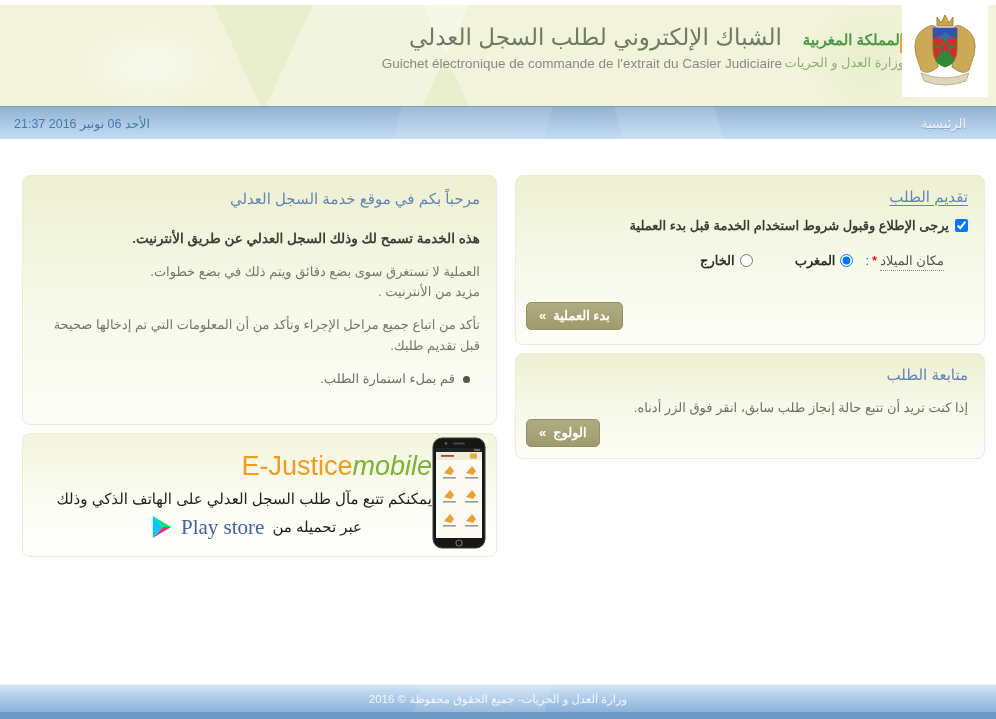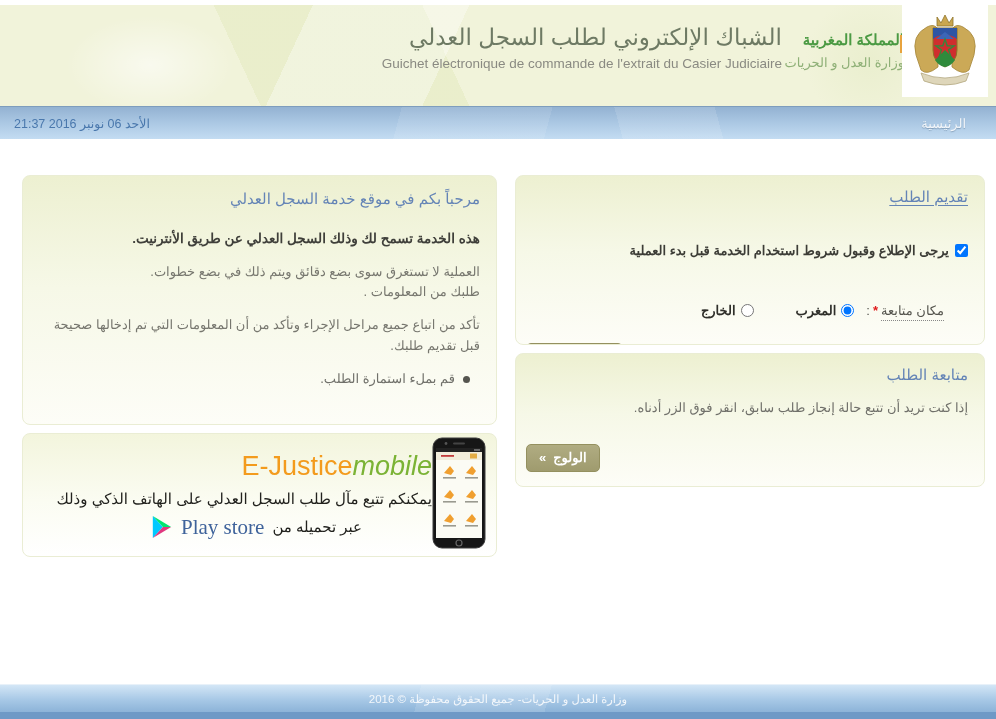--- a/index.html
+++ b/index.html
@@ -42,23 +42,23 @@
 
   
   main{flex:1; display:flex; gap:18px; padding:36px 11px 0 22px; align-items:flex-start; background:#fff;}
   .col{display:flex; flex-direction:column;}
   .col-right{width:477px; gap:8px;}
   .col-left{width:482px; gap:8px;}
   .panel{border-radius:8px; border:1px solid #eaedd4; padding:12px 16px; overflow:hidden;
     background:linear-gradient(to bottom, #edf0d1 0%, #f6f8e7 45%, #fdfdf7 100%);
     display:flex; flex-direction:column;}
   .panel h2{font-size:15px; font-weight:normal; color:var(--panel-title-blue); margin-bottom:4px;}
-  .panel-submit{height:170px;gap:25px;}
+  .panel-submit{height:170px;}
   .panel-submit h2{text-decoration:underline; text-underline-offset:3px;}
-  .panel-follow{height:134px;}
+  .panel-follow{height:106px;}
   .panel-guide{height:151px;}
   .panel-welcome{height:250px;}
   .panel-ejustice{height:124px; flex-direction:row; padding:6px 10px; align-items:center;
     background:linear-gradient(to bottom, #f3f5dd 0%, #fbfcf2 55%, #ffffff 100%);}
 
   .terms-row{display:flex; align-items:center; gap:6px; margin-top:8px;}
   .terms-row input{width:13px; height:13px; flex:0 0 auto;}
   .terms-label{font-size:13px; font-weight:bold; color:#3c3c36;}
   .radio-row{display:flex; align-items:center; margin-top:20px; padding-right:24px; font-size:13px;}
   .bp-label{color:#55554e;}
@@ -148,21 +148,21 @@
     <section class="col col-right">
 
       <div class="panel panel-submit">
         <h2>تقديم الطلب</h2>
         <div class="terms-row">
           <input type="checkbox" checked="" style="">
           <span class="terms-label">يرجى الإطلاع وقبول شروط استخدام الخدمة قبل بدء العملية</span>
         </div>
         <div class="radio-row">
           <span class="bp-label">
-            <span class="dotted">مكان متابعة</span><span class="req">*</span><span>:</span>
+            <span class="dotted">مكان الميلاد</span><span class="req">*</span><span>:</span>
           </span>
           <label class="radio-opt">
             <input type="radio" name="birthplace" checked="" style="">
             <b>المغرب</b>
           </label>
           <label class="radio-opt far">
             <input type="radio" name="birthplace" style="">
             <b>الخارج</b>
           </label>
         </div>
@@ -184,21 +184,21 @@
 
     </section>
 
     <section class="col col-left">
 
       <div class="panel panel-welcome">
         <h2 class="welcome-title">مرحباً بكم في موقع خدمة السجل العدلي</h2>
         <p class="welcome-bold">هذه الخدمة تسمح لك وذلك السجل العدلي عن طريق الأنترنيت.</p>
         <p class="welcome-p">
           <span>العملية لا تستغرق سوى بضع دقائق ويتم ذلك في بضع خطوات.</span><br>
-          <span class="more-info">طلبك من المعلومات .</span>
+          <span class="more-info">مزيد من الأنترنيت .</span>
         </p>
         <p class="welcome-p">تأكد من اتباع جميع مراحل الإجراء وتأكد من أن المعلومات التي تم إدخالها صحيحة قبل تقديم طلبك.</p>
         <ul class="welcome-list">
           <li>قم بملء استمارة الطلب.</li>
         </ul>
       </div>
 
       <div class="panel panel-ejustice">
         <div class="phone">
           <svg width="54" height="112" viewBox="0 0 54 112">

